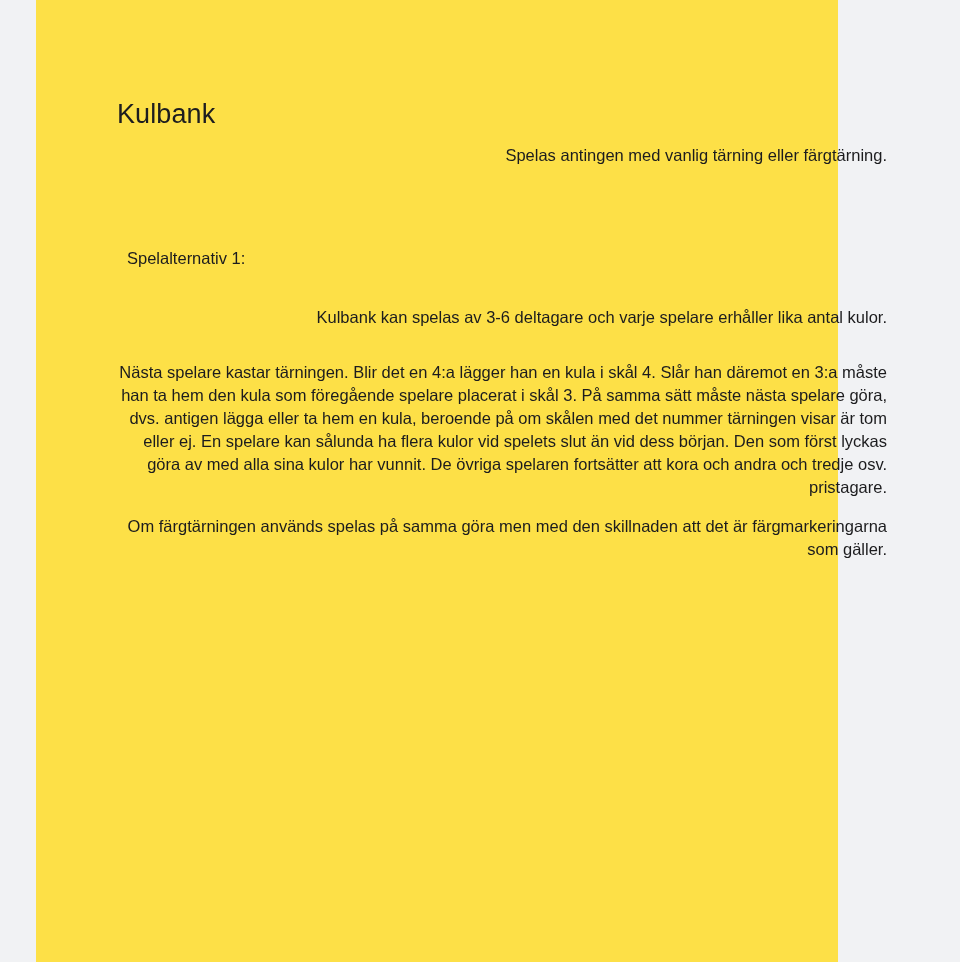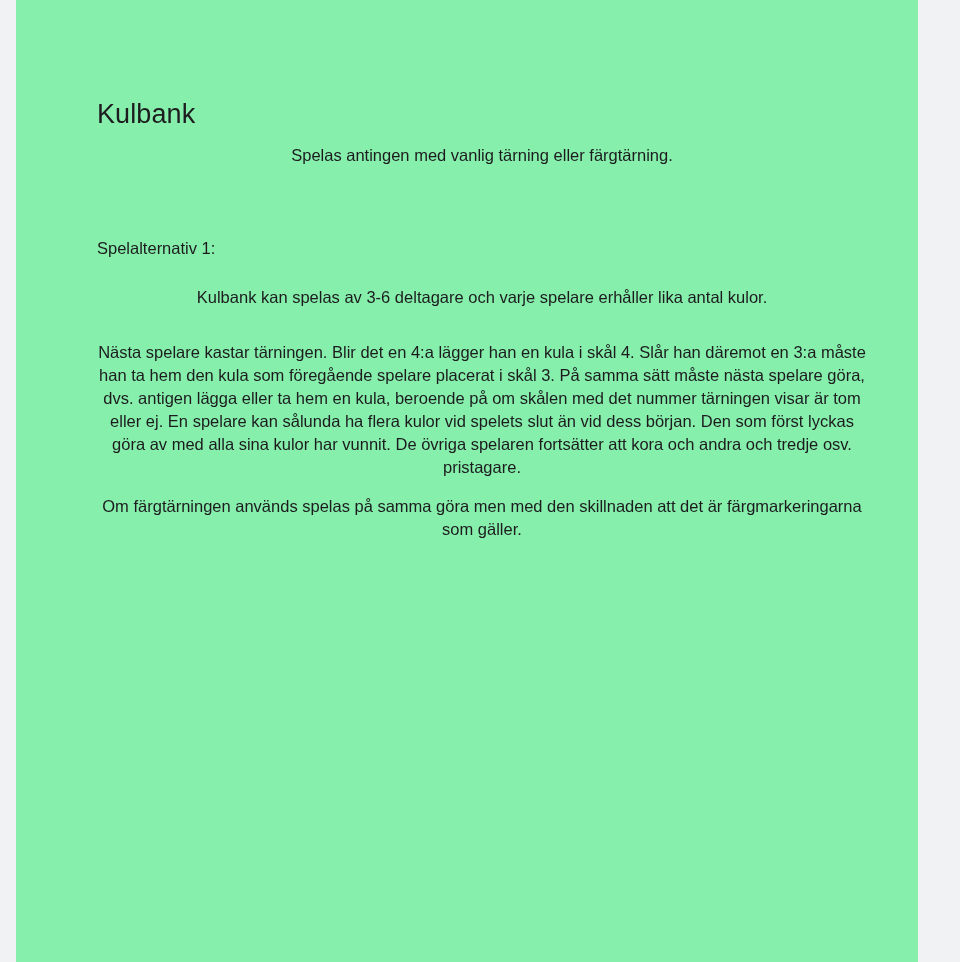--- a/index.html
+++ b/index.html
@@ -17,25 +17,25 @@
   #viewport {
     position: relative;
     width: 960px;
     height: 962px;
     background: #f1f2f4;
   }
 
   
   #page-sheet {
     position: absolute;
-    left: 16px;
+    left: 36px;
     top: 0;
-    width: 902px;
+    width: 802px;
     height: 962px;
-    background: #86efac;
+    background: #fde047;
     box-sizing: border-box;
   }
 
   #page-body {
     position: absolute;
     left: 81px;           
     top: 98px;
     width: 770px;         
   }
 
@@ -46,34 +46,34 @@
     color: #1d1d1f;
     margin: 0 0 14px 0;
     letter-spacing: 0.1px;
   }
 
   .para {
     font-size: 16.5px;
     line-height: 23px;
     color: #1c1c1e;
     margin: 0;
-    text-align: center;
+    text-align: right;
   }
 
   
   .gap-lead    { height: 70px; }   
   .gap-small   { height: 26px; }   
   .gap-para    { height: 16px; }   
   .gap-section { height: 70px; }   
 
   .section-heading {
     font-size: 16.5px;
     line-height: 23px;
     color: #1c1c1e;
-    margin: 0;
+    margin: 10px;
     font-weight: 400;
   }
 </style>
 </head>
 <body>
 
 <div id="viewport">
   <div id="page-sheet">
     <div id="page-body">
 

